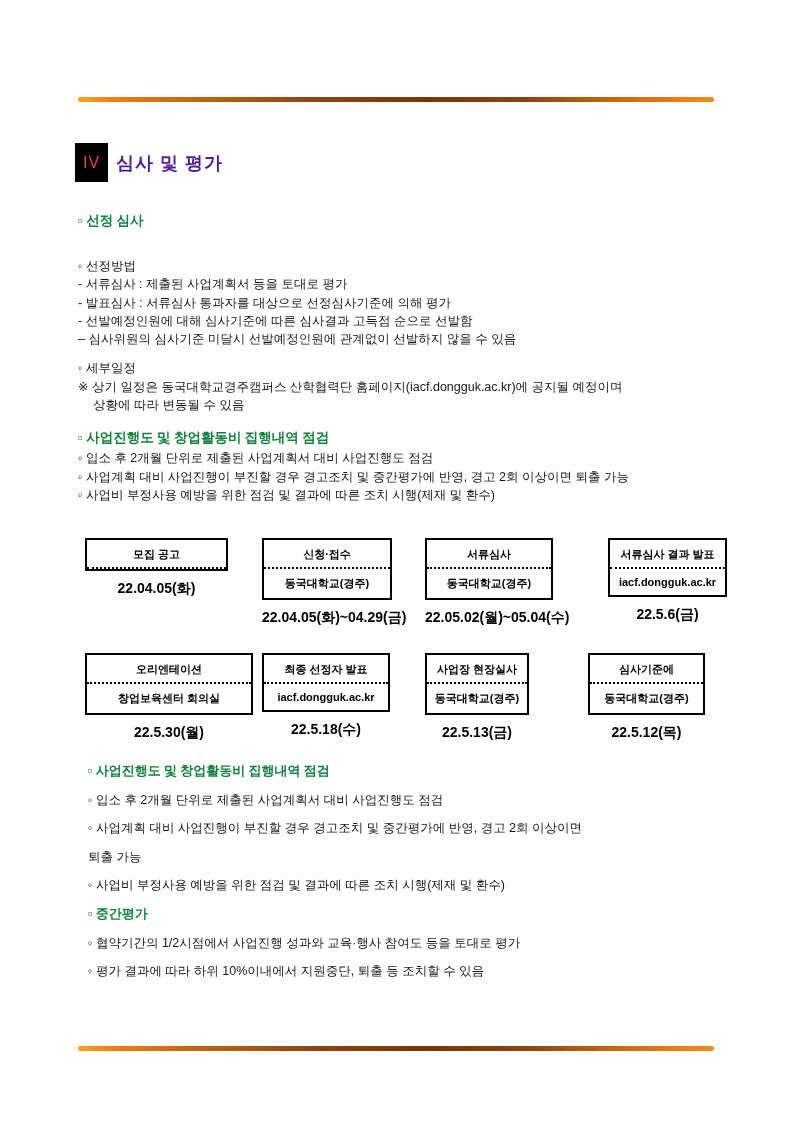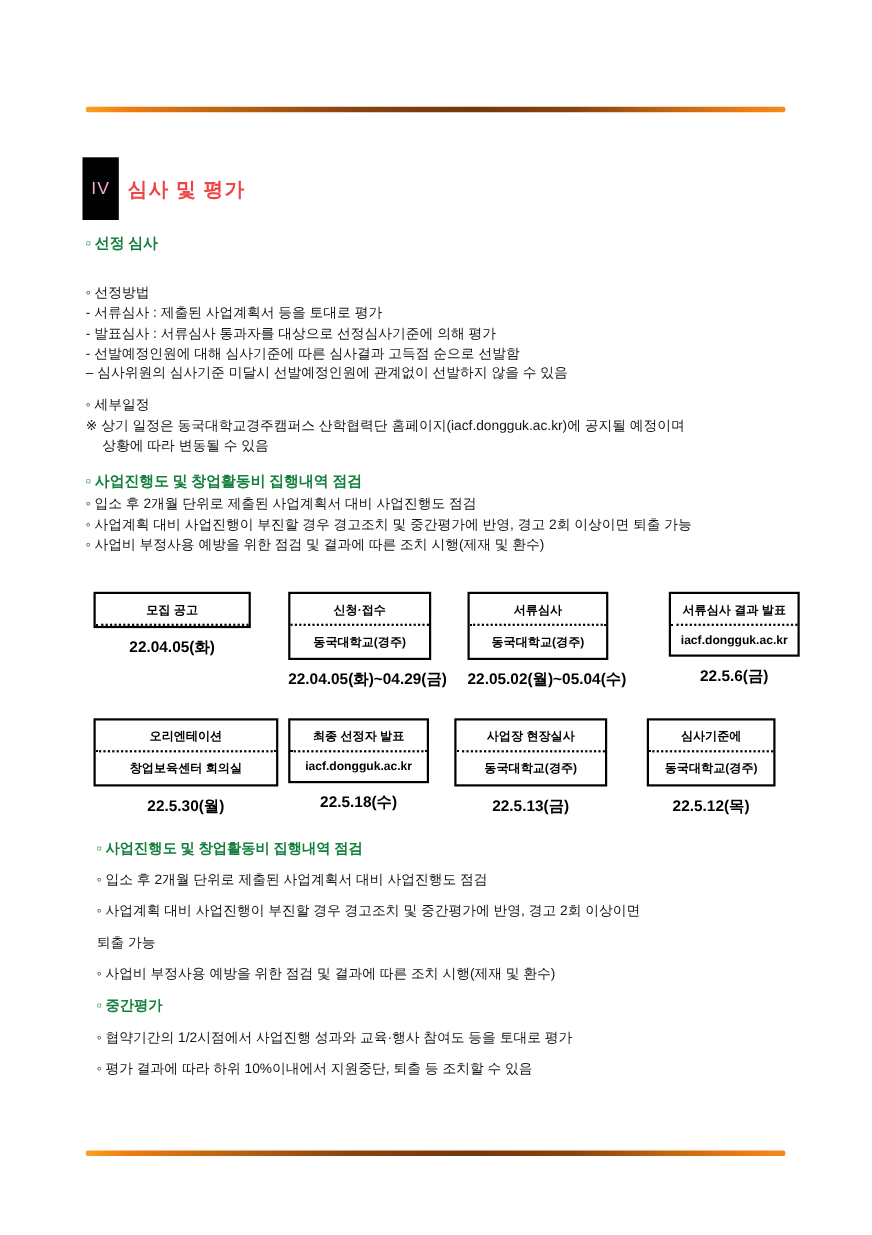--- a/index.html
+++ b/index.html
@@ -14,25 +14,25 @@
   }
   .rule{
     position:absolute;left:78px;width:636px;height:5px;border-radius:2px;
     background:linear-gradient(90deg,#f9a21f 0%,#f07c12 6%,#c2670f 18%,#8a4310 38%,#753608 55%,#8a430e 70%,#c96a10 85%,#ef7d15 95%,#f18c1d 100%);
   }
   .rule-top{top:97px;}
   .rule-bottom{top:1046px;}
 
   .doc-header{position:absolute;left:75px;top:143px;display:flex;align-items:center;}
   .badge{
-    width:33px;height:57px;background:#000000;color:#f9a8d4;
+    width:33px;height:39px;background:#000000;color:#ef4444;
     display:flex;align-items:center;justify-content:center;
     font-size:16px;font-weight:400;letter-spacing:1px;
   }
-  .doc-title{margin-left:8px;font-size:18px;font-weight:bold;letter-spacing:1px;color:#ef4444;}
+  .doc-title{margin-left:8px;font-size:18px;font-weight:bold;letter-spacing:1px;color:#4c1d95;}
 
   .textblock{position:absolute;left:78px;width:700px;font-size:12.5px;color:#151515;}
   .textblock .line{line-height:18.3px;white-space:nowrap;}
   .block-heading{font-size:13.5px;font-weight:bold;line-height:20px;color:#15803d;white-space:nowrap;font-family:Liberation Serif, serif;}
   .indent1{padding-left:15px;}
 
   .block-selection{top:211px;}
   .method-lines{margin-top:26px;}
   .schedule-note-lines{margin-top:11px;}
 
@@ -133,21 +133,21 @@
   </div>
 
   <div class="sched-cell row2" style="left:262px;width:128px;">
     <div class="sched-box">
       <div class="sched-box-title">최종 선정자 발표</div>
       <div class="sched-box-place">iacf.dongguk.ac.kr</div>
     </div>
     <div class="sched-date">22.5.18(수)</div>
   </div>
 
-  <div class="sched-cell row2" style="left:413px;width:139px;">
+  <div class="sched-cell row2" style="left:425px;width:104px;">
     <div class="sched-box">
       <div class="sched-box-title">사업장 현장실사</div>
       <div class="sched-box-place">동국대학교(경주)</div>
     </div>
     <div class="sched-date">22.5.13(금)</div>
   </div>
 
   <div class="sched-cell row2" style="left:588px;width:117px;">
     <div class="sched-box">
       <div class="sched-box-title">심사기준에</div>

